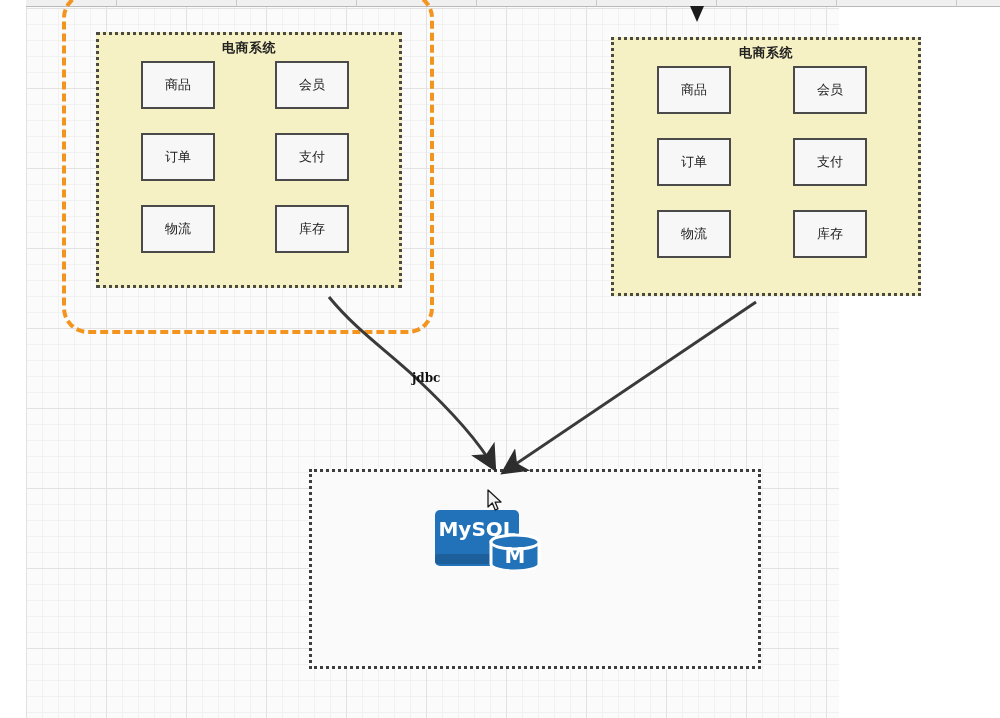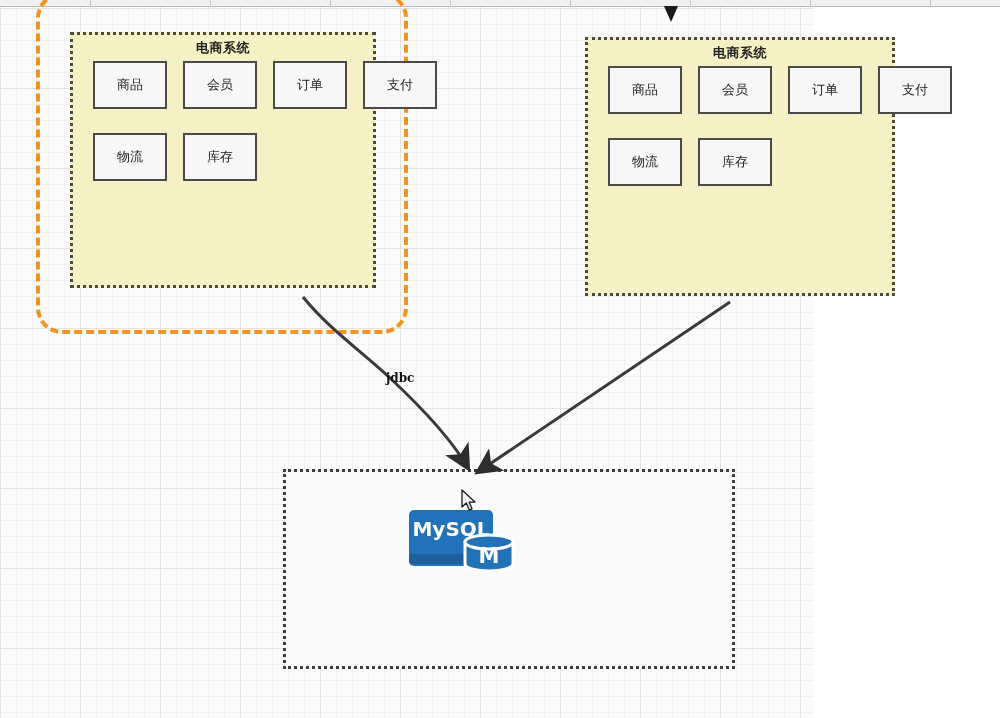--- a/index.html
+++ b/index.html
@@ -15,20 +15,21 @@
     width: 813px;
     height: 718px;
     background-color: #fbfbfb;
     background-image:
       linear-gradient(to right, #e2e2e2 1px, transparent 1px),
       linear-gradient(to bottom, #e2e2e2 1px, transparent 1px),
       linear-gradient(to right, #f1f1f1 1px, transparent 1px),
       linear-gradient(to bottom, #f1f1f1 1px, transparent 1px);
     background-size: 80px 80px, 80px 80px, 16px 16px, 16px 16px;
     background-position: 0px 8px, 0px 8px, 0px 8px, 0px 8px;
+    margin-left: 26px;
   }
 
   
   #ruler {
     position: absolute;
     left: 0; top: 0;
     width: 1000px; height: 7px;
     background: #f0f0f0;
     border-bottom: 1px solid #b9b9b9;
   }
@@ -72,21 +73,21 @@
     font-size: 13px;
     font-weight: bold;
     color: #222;
     letter-spacing: 0.5px;
   }
   .module-grid {
     position: absolute;
     left: 0; right: 8px;
     top: 26px;
     display: grid;
-    grid-template-columns: 1fr 1fr 1fr 1fr;
+    grid-template-columns: 1fr 1fr;
     grid-auto-rows: 48px;
     row-gap: 24px;
     column-gap: 16px;
     padding: 0 20px;
     justify-items: center;
   }
   .module-box {
     width: 74px;
     height: 48px;
     border: 2px solid #4a4a4a;

